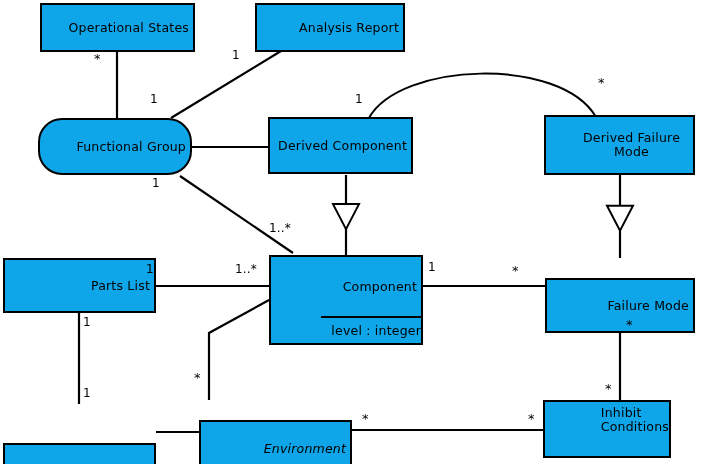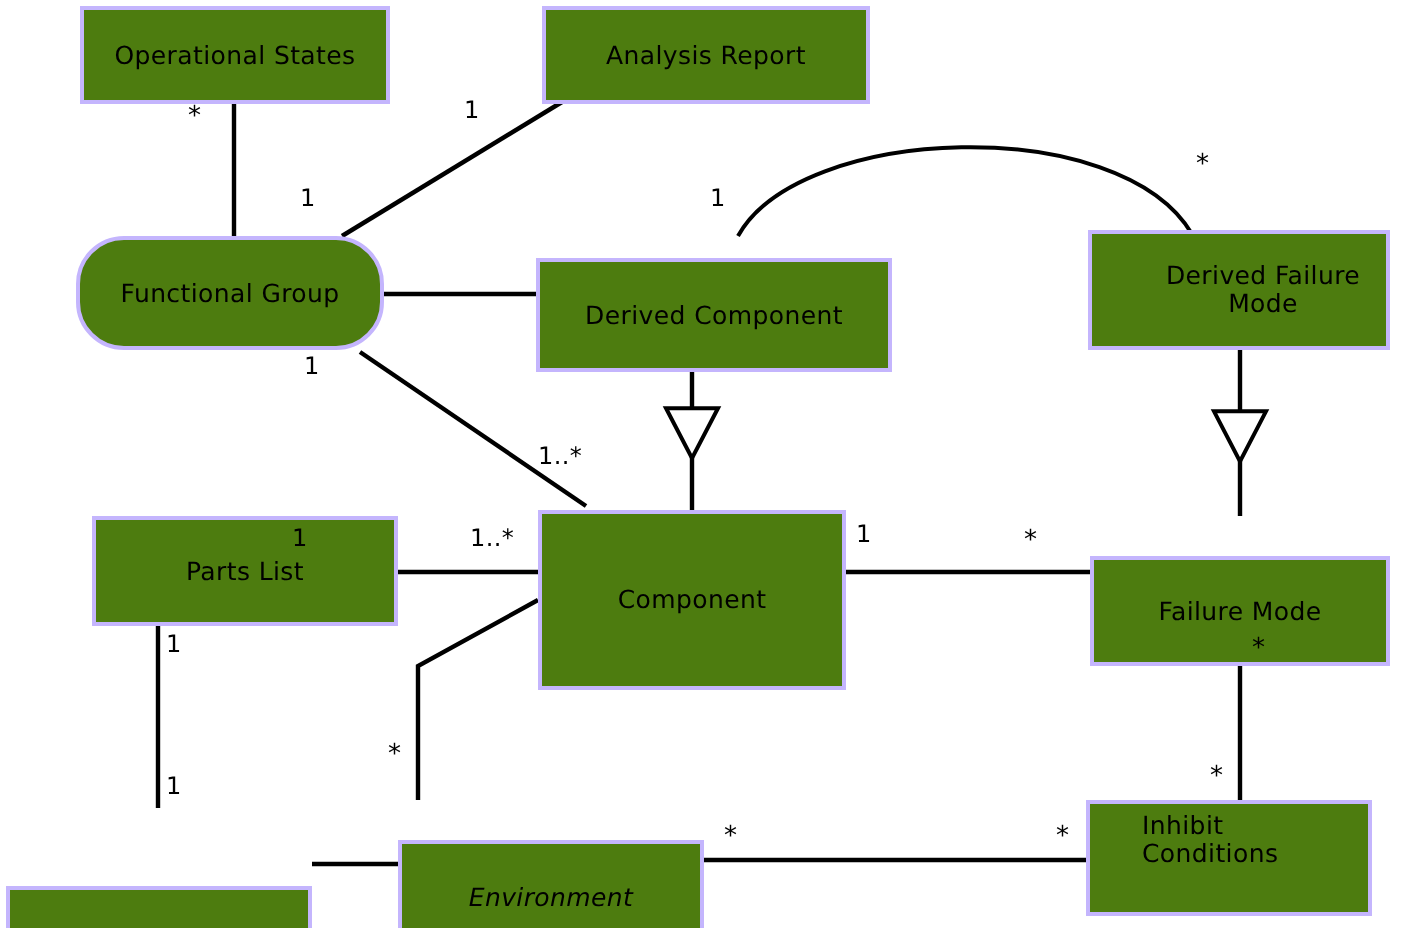--- a/index.html
+++ b/index.html
@@ -18,25 +18,26 @@
   #edges {
     position: absolute;
     left: 0;
     top: 0;
     width: 702px;
     height: 464px;
   }
   .uml-class {
     position: absolute;
     box-sizing: border-box;
-    border: 2px solid #c4b5fd;
-    background: #4d7c0f;
+    border: 2px solid #000000;
+    background: #0ea5e9;
     display: flex;
     flex-direction: column;
     z-index: 5;
+    align-items: flex-end;
   }
   .uml-name {
     flex: 1 1 auto;
     display: flex;
     align-items: center;
     justify-content: center;
     text-align: center;
     font-size: 12.5px;
     color: #000000;
     letter-spacing: 0.2px;
@@ -93,48 +94,49 @@
       <path d="M 269 300 L 209 333 L 209 400" fill="none" stroke="#000000" stroke-width="2.2"></path>
       <path d="M 620 313 L 620 400" fill="none" stroke="#000000" stroke-width="2.2"></path>
       <path d="M 156 432 L 199 432" fill="none" stroke="#000000" stroke-width="2.2"></path>
       <path d="M 352 430 L 543 430" fill="none" stroke="#000000" stroke-width="2.2"></path>
     </svg>
 
   <div id="nodes-layer">
       <div class="uml-class" style="left: 40px; top: 3px; width: 155px; height: 49px;">
         <div class="uml-name">Operational States</div>
       </div>
-      <div class="uml-class" style="left: 271px; top: 3px; width: 164px; height: 49px;">
+      <div class="uml-class" style="left: 255px; top: 3px; width: 150px; height: 49px;">
         <div class="uml-name">Analysis Report</div>
       </div>
       <div class="uml-class" style="left: 38px; top: 118px; width: 154px; height: 57px; border-radius: 24px;">
         <div class="uml-name">Functional Group</div>
       </div>
-      <div class="uml-class" style="left: 268px; top: 129px; width: 178px; height: 57px;">
+      <div class="uml-class" style="left: 268px; top: 117px; width: 145px; height: 57px;">
         <div class="uml-name">Derived Component</div>
       </div>
       <div class="uml-class" style="left: 544px; top: 115px; width: 151px; height: 60px; padding-left: 24px;">
         <div class="uml-name">Derived Failure Mode</div>
       </div>
-      <div class="uml-class" style="left: 3px; top: 258px; width: 153px; height: 55px; margin-left: 43px;">
+      <div class="uml-class" style="left: 3px; top: 258px; width: 153px; height: 55px;">
         <div class="uml-name">Parts List</div>
       </div>
       <div class="uml-class" style="left: 269px; top: 255px; width: 154px; height: 90px;">
         <div class="uml-name">Component</div>
+        <div class="uml-attrs">level : integer</div>
       </div>
       <div class="uml-class" style="left: 545px; top: 258px; width: 150px; height: 55px; margin-top: 20px;">
         <div class="uml-name">Failure Mode</div>
       </div>
       <div class="uml-class" style="left: 3px; top: 404px; width: 153px; height: 57px; margin-top: 39px;">
         <div class="uml-name">System</div>
       </div>
       <div class="uml-class" style="left: 199px; top: 420px; width: 153px; height: 58px; font-style: italic;">
         <div class="uml-name">Environment</div>
       </div>
-      <div class="uml-class" style="left: 543px; top: 400px; width: 143px; height: 58px;">
+      <div class="uml-class" style="left: 543px; top: 400px; width: 128px; height: 58px;">
         <div class="uml-name two-line">Inhibit
 Conditions</div>
       </div>
     </div>
   <div id="mults-layer">
       <span class="mult star" style="left: 94px; top: 54px;">*</span>
       <span class="mult" style="left: 232px; top: 48px;">1</span>
       <span class="mult" style="left: 150px; top: 92px;">1</span>
       <span class="mult" style="left: 355px; top: 92px;">1</span>
       <span class="mult star" style="left: 598px; top: 78px;">*</span>

